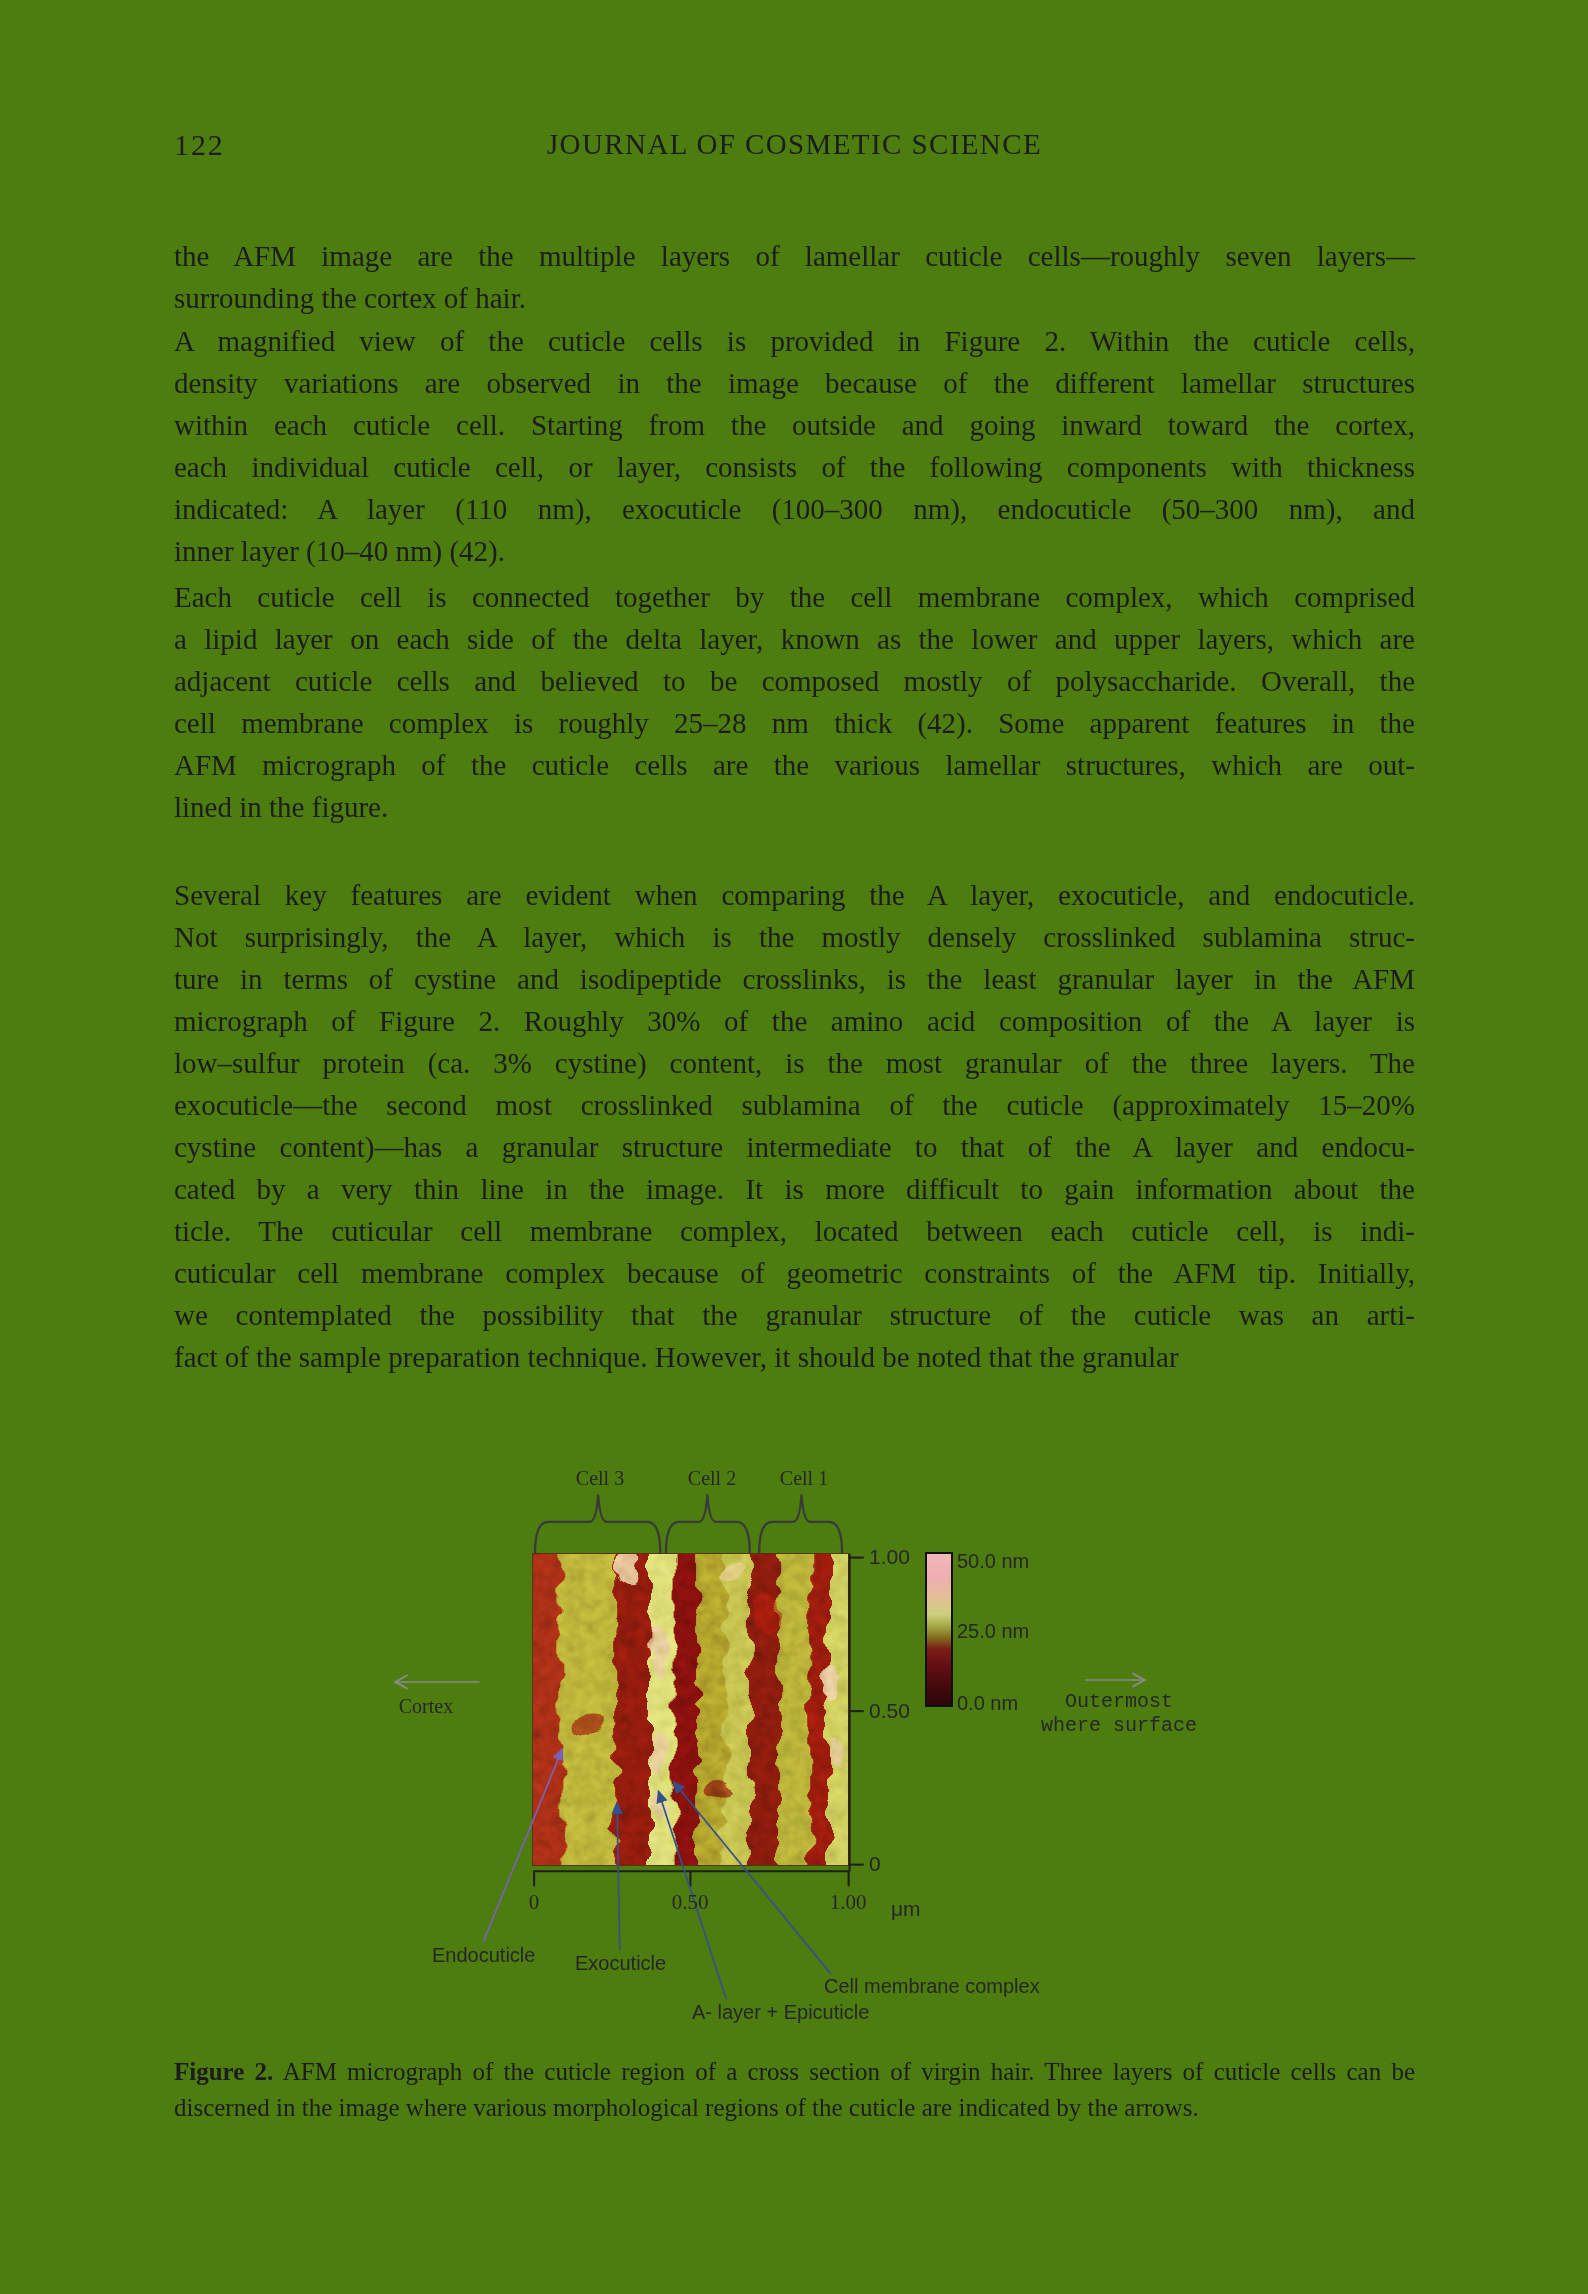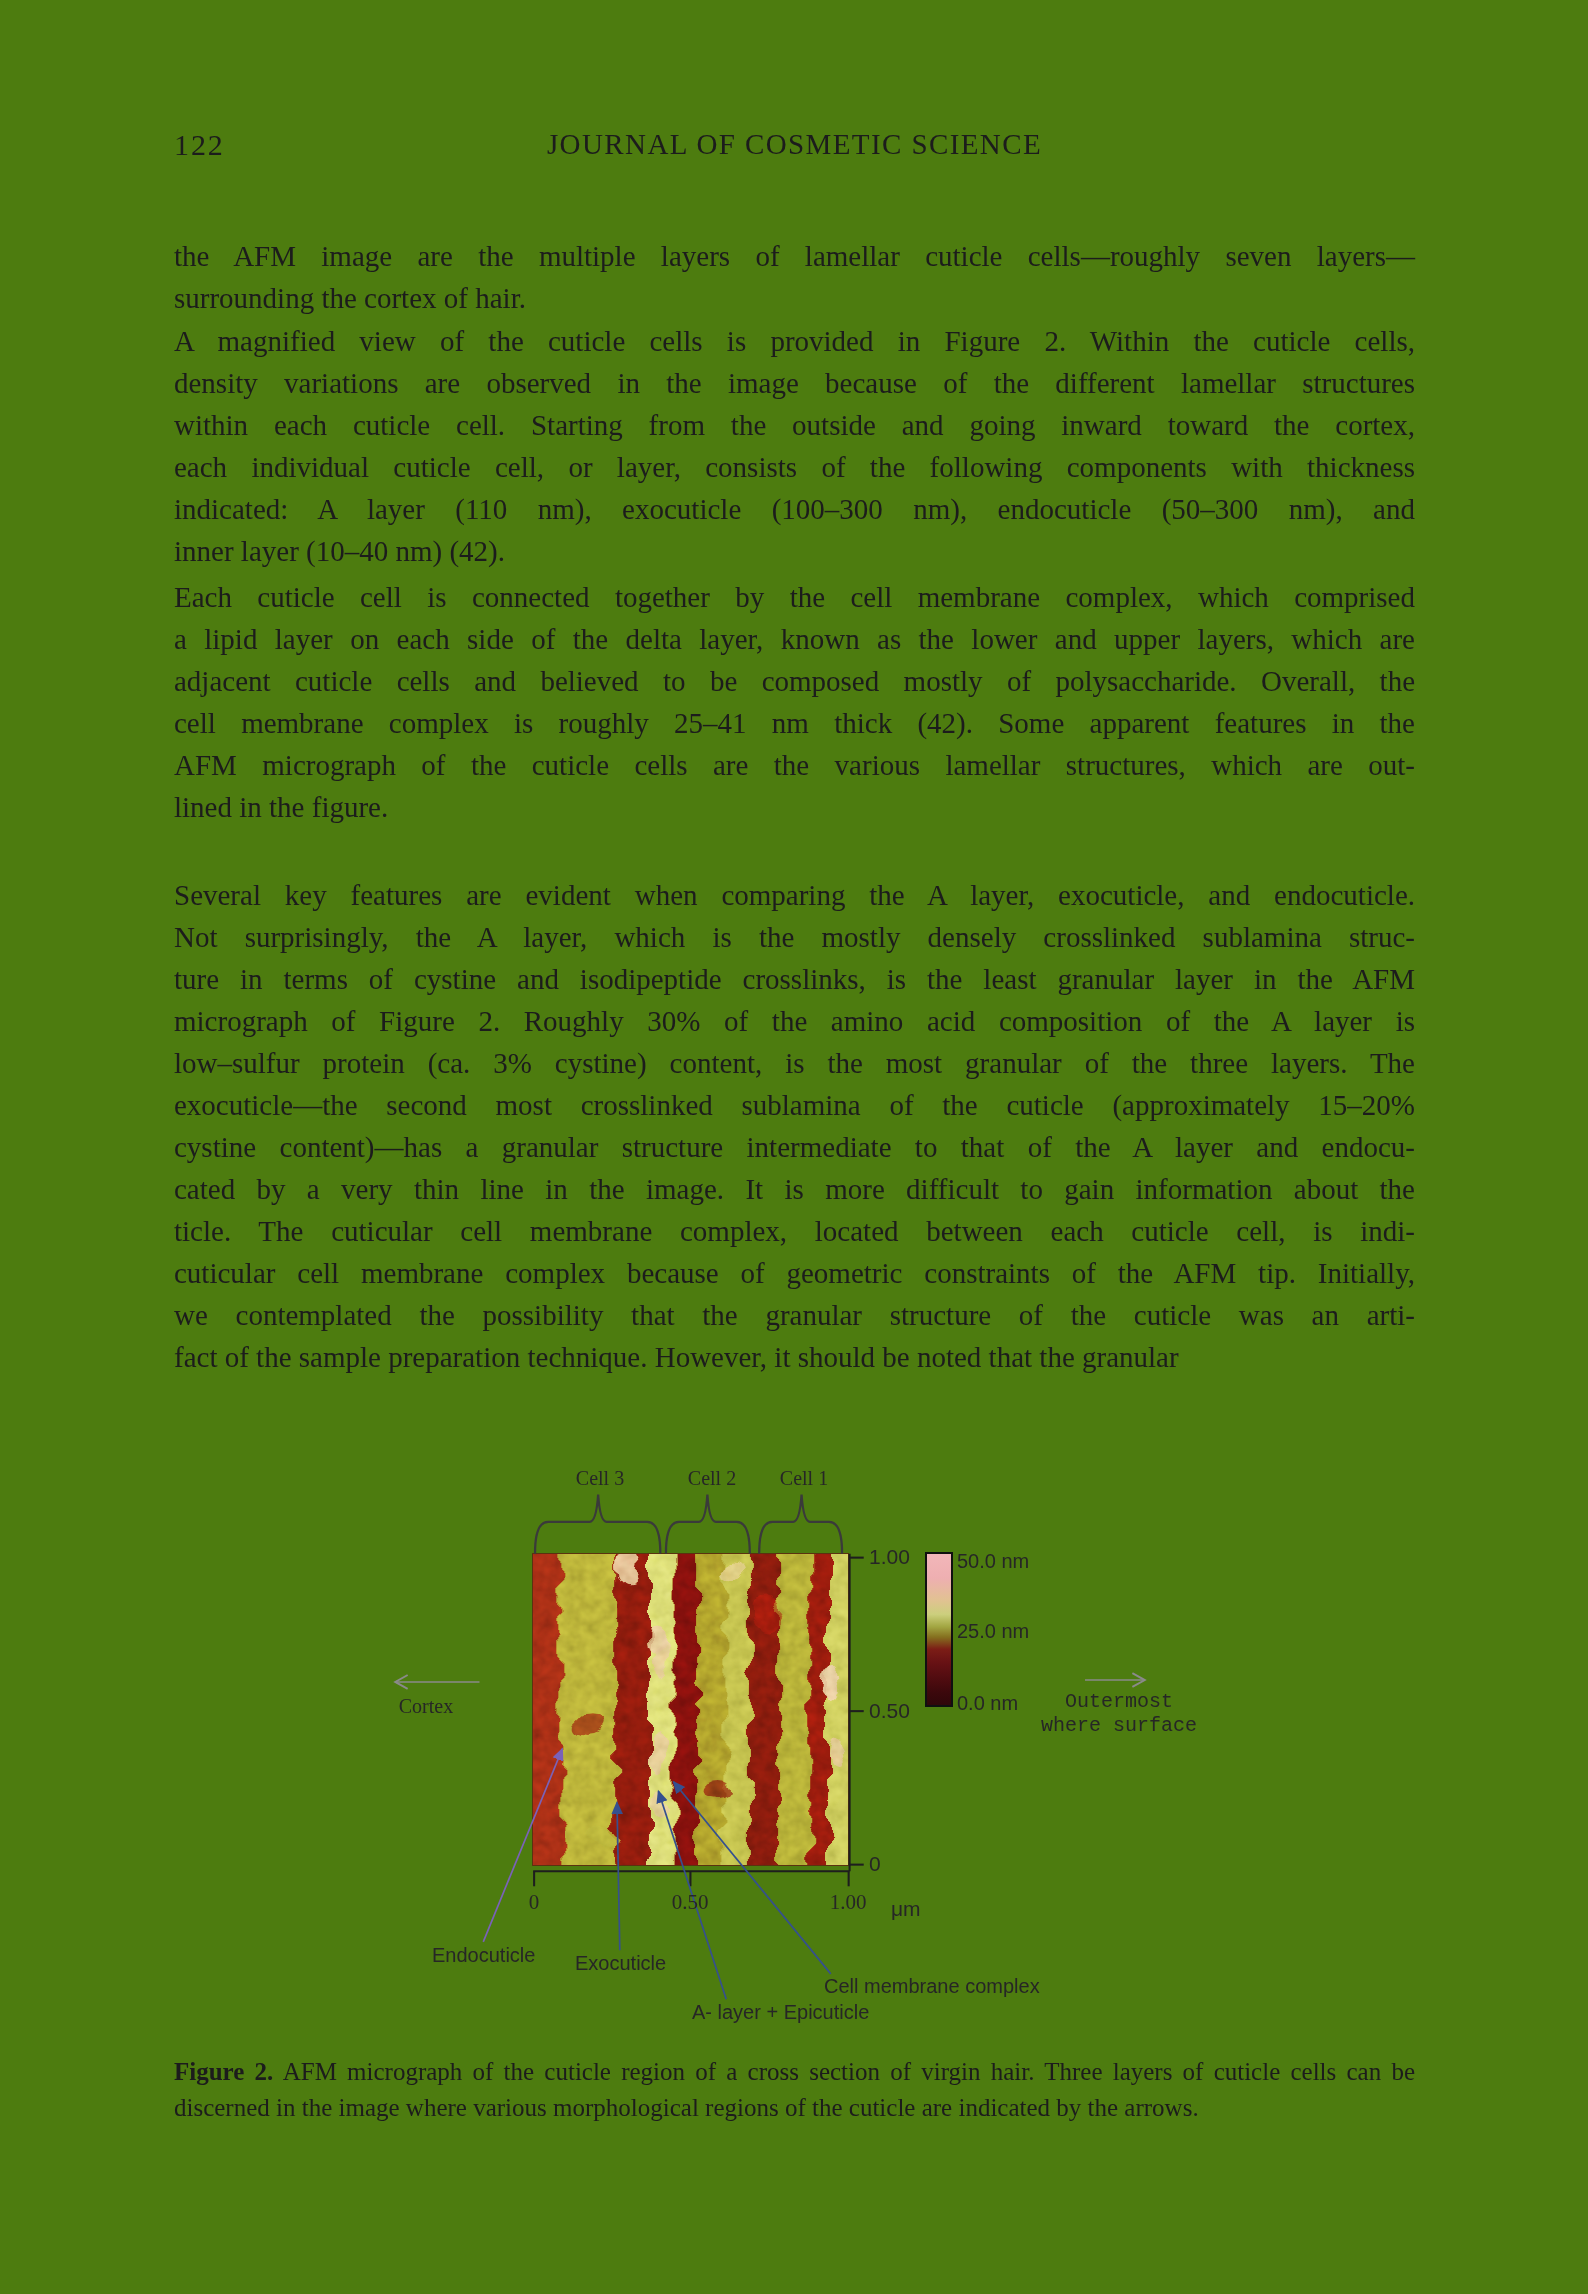--- a/index.html
+++ b/index.html
@@ -54,21 +54,21 @@
       <div class="tline">density variations are observed in the image because of the different lamellar structures</div>
       <div class="tline">within each cuticle cell. Starting from the outside and going inward toward the cortex,</div>
       <div class="tline">each individual cuticle cell, or layer, consists of the following components with thickness</div>
       <div class="tline">indicated: A layer (110 nm), exocuticle (100–300 nm), endocuticle (50–300 nm), and</div>
       <div class="tline tlast">inner layer (10–40 nm) (42).</div>
     </div>
   <div class="para" style="top:576px">
       <div class="tline">Each cuticle cell is connected together by the cell membrane complex, which comprised</div>
       <div class="tline">a lipid layer on each side of the delta layer, known as the lower and upper layers, which are</div>
       <div class="tline">adjacent cuticle cells and believed to be composed mostly of polysaccharide. Overall, the</div>
-      <div class="tline">cell membrane complex is roughly 25–41 nm thick (42). Some apparent features in the</div>
+      <div class="tline">cell membrane complex is roughly 25–28 nm thick (42). Some apparent features in the</div>
       <div class="tline">AFM micrograph of the cuticle cells are the various lamellar structures, which are out-</div>
       <div class="tline tlast">lined in the figure.</div>
     </div>
   <div class="para" style="top:874px">
       <div class="tline">Several key features are evident when comparing the A layer, exocuticle, and endocuticle.</div>
       <div class="tline">Not surprisingly, the A layer, which is the mostly densely crosslinked sublamina struc-</div>
       <div class="tline">ture in terms of cystine and isodipeptide crosslinks, is the least granular layer in the AFM</div>
       <div class="tline">micrograph of Figure 2. Roughly 30% of the amino acid composition of the A layer is</div>
       <div class="tline">low–sulfur protein (ca. 3% cystine) content, is the most granular of the three layers. The</div>
       <div class="tline">exocuticle—the second most crosslinked sublamina of the cuticle (approximately 15–20%</div>

